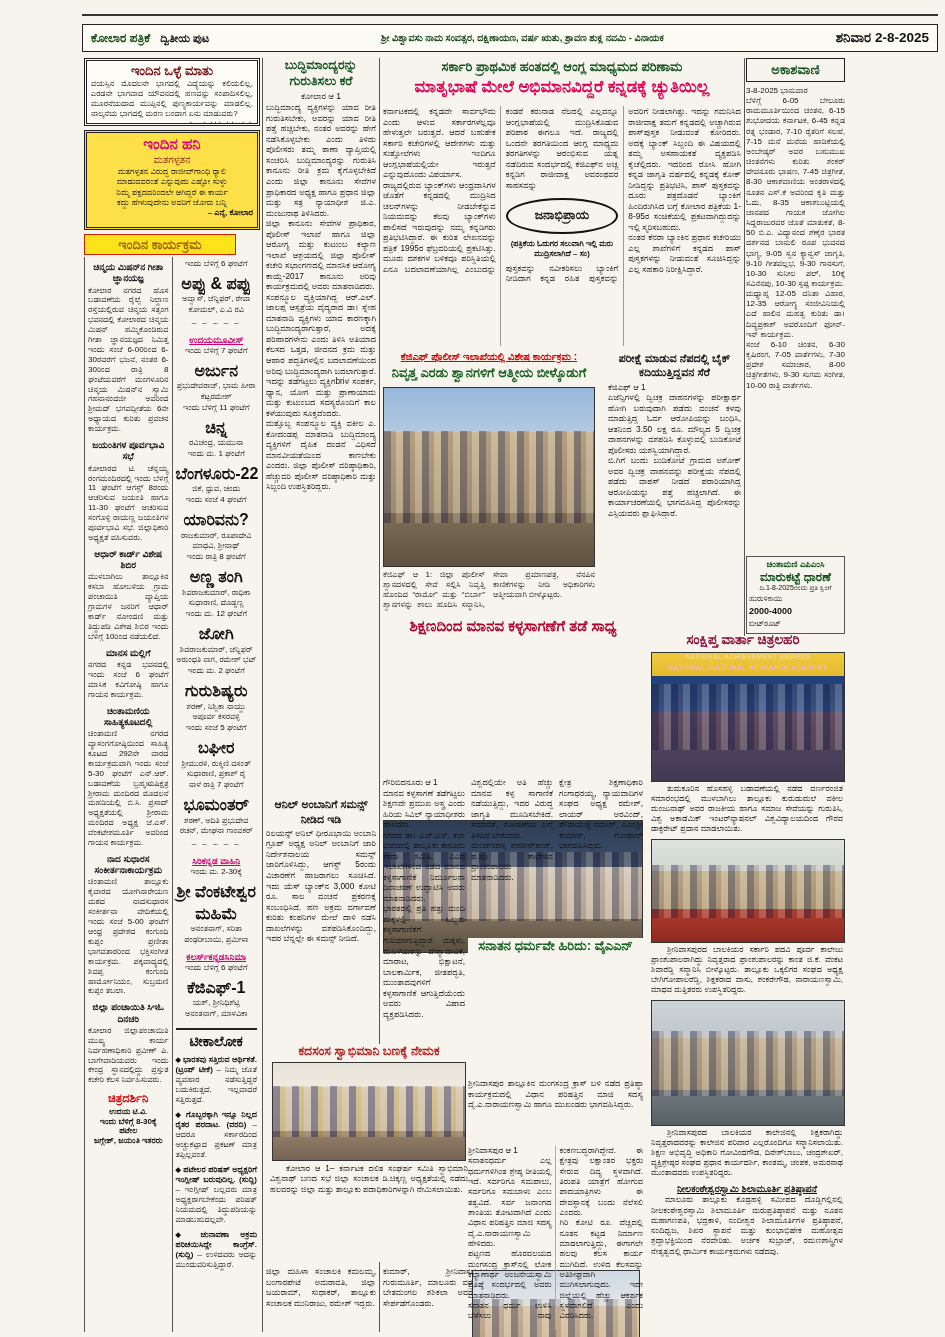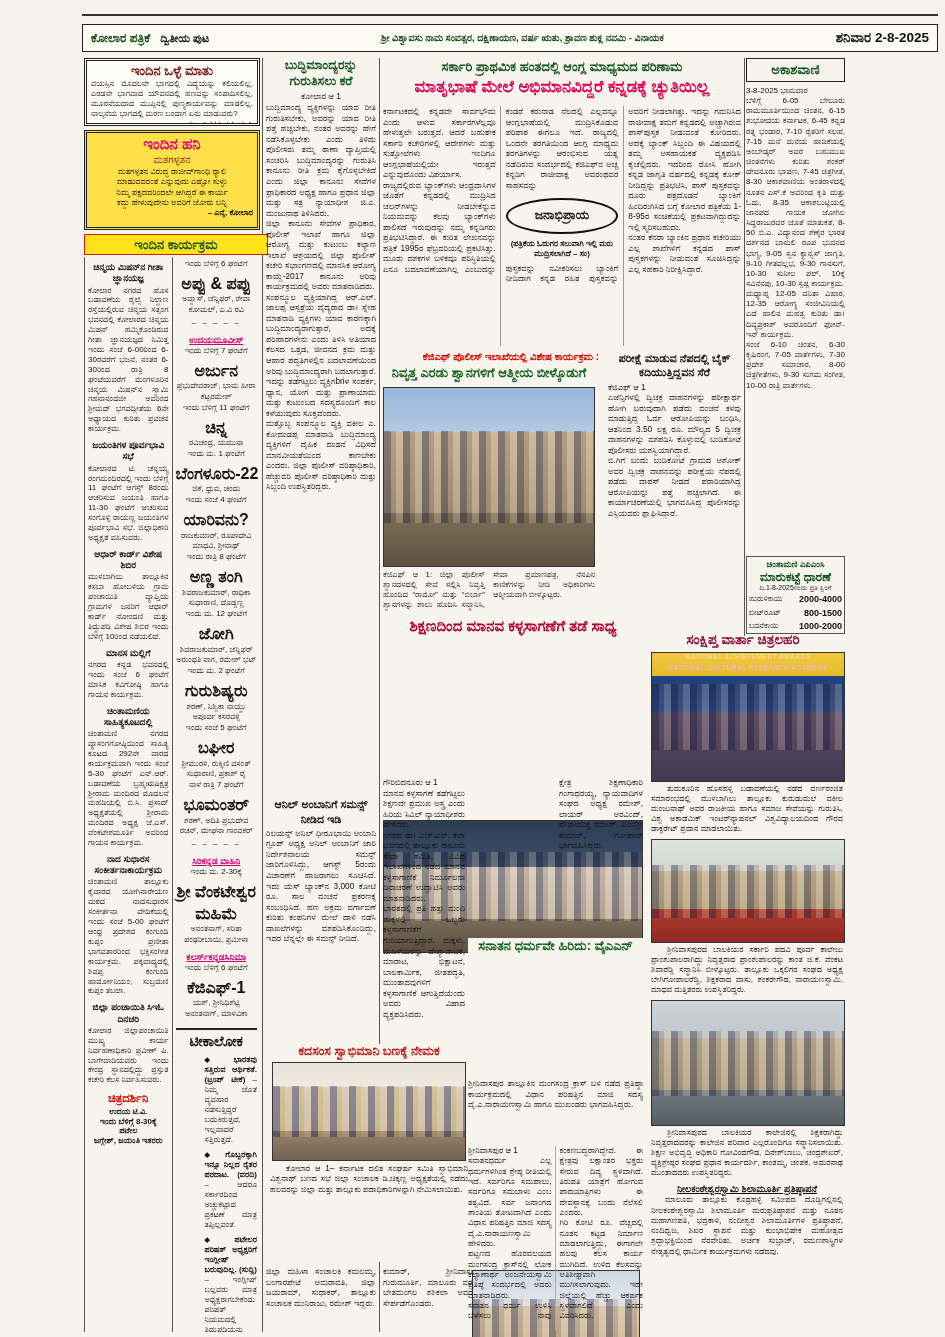--- a/index.html
+++ b/index.html
@@ -24,57 +24,57 @@
   .by{font-size:8px;font-weight:bold;text-align:right;}
   .dl{font-size:8.5px;text-align:center;}
   
   #goodword{left:84px;top:58px;width:176px;height:68px;border:3px double #222;padding:2px 4px;background:#fdfcf6;overflow:hidden;}
   .gw-t{color:#7a1111;font-weight:bold;font-size:13px;text-align:center;}
   #goodword .bt{font-size:8px;}
   #honey{left:84px;top:130px;width:176px;height:100px;border:3px double #222;padding:2px 4px;background:#fde047;overflow:hidden;}
   .hn-t{color:#e0007f;font-weight:bold;font-size:15px;text-align:center;}
   .hn-s{color:#7a1111;font-weight:normal;font-size:10px;text-align:center;margin:1px 0;}
   .hn-p{font-size:8.2px;text-align:center;white-space:pre-line;line-height:1.25;}
-  #proghead{left:84px;top:234px;width:184px;height:21px;background:#ffe31a;border:1px solid #cc2200;
-            color:#14532d;font-weight:bold;font-size:13px;text-align:center;line-height:19px;}
+  #proghead{left:84px;top:234px;width:152px;height:21px;background:#ffe31a;border:1px solid #cc2200;
+            color:#a16207;font-weight:bold;font-size:13px;text-align:center;line-height:19px;}
   #progcols{left:84px;top:257px;width:176px;height:1075px;display:flex;border-left:1px solid #555;overflow:hidden;}
   .pcol{width:50%;padding:2px 3px;box-sizing:border-box;overflow:hidden;}
   .pcol.first{border-right:1px solid #555;}
   .ev{margin-bottom:6px;}
   .eh{font-weight:bold;font-size:9px;text-align:center;line-height:1.25;margin:3px 0 1px;}
   .eb{font-size:8px;text-align:justify;line-height:1.24;white-space:pre-line;}
   .ev.red .eh{color:#d40000;font-size:11.5px;}
   .ev.red .eb{text-align:center;font-weight:bold;}
   .tvi{text-align:center;font-size:8px;line-height:1.35;}
   .tvi.movie{font-weight:bold;font-size:16px;margin-top:3px;}
   .tvi.channel{color:#cc0077;font-weight:bold;text-decoration:underline;font-size:9px;margin-top:5px;}
   .tvi.dash{letter-spacing:2px;margin:2px 0;}
   .tk-t{font-weight:bold;font-size:14px;text-align:center;border-top:2px solid #222;margin-top:8px;padding-top:3px;}
-  .tk-i{margin-top:5px;font-size:8px;text-align:justify;line-height:1.25;margin-left:29px;}
+  .tk-i{margin-top:5px;font-size:8px;text-align:justify;line-height:1.25;}
   .tk-q{font-weight:bold;}
   .tk-q::before{content:"\25C6  ";font-size:7px;}
   
   #colB{left:266px;top:58px;width:110px;height:986px;overflow:hidden;}
   .b-head{color:#14521f;font-weight:bold;font-size:12.5px;text-align:center;line-height:1.25;margin-bottom:2px;}
   #b-body{height:690px;}
   .b-sub{font-weight:bold;font-size:11px;text-align:center;line-height:1.3;margin:5px 0 2px;}
   #b-body2{height:200px;}
   #tailB{left:266px;top:1266px;width:110px;height:66px;}
   #tailC1{left:383px;top:1266px;width:104px;height:66px;}
   
   #lead-kick{left:383px;top:59px;width:358px;color:#14521f;font-weight:bold;font-size:13px;text-align:center;}
   #lead-head{left:383px;top:77px;width:358px;color:#e00055;font-weight:bold;font-size:16.5px;text-align:center;}
   #lead-cols{left:383px;top:106px;width:358px;height:240px;column-count:3;column-gap:10px;
              column-rule:1px solid #999;font-size:8.3px;text-align:justify;line-height:1.27;overflow:hidden;}
   #lead-cols p{margin:0;white-space:pre-line;}
   #stamp{width:104px;border:2px solid #111;border-radius:50%;margin:8px auto 5px;padding:8px 2px;
          text-align:center;font-weight:bold;font-size:12.5px;break-inside:avoid;background:#f6f4ec;}
   #lead-note{font-size:7.8px;font-weight:bold;text-align:center;margin-bottom:4px;break-inside:avoid;}
   
-  #dogs-kick{left:405px;top:351px;width:212px;color:#d40000;font-weight:bold;font-size:10px;text-align:center;}
+  #dogs-kick{left:383px;top:351px;width:212px;color:#d40000;font-weight:bold;font-size:10px;text-align:center;text-decoration:underline;}
   #dogs-head{left:383px;top:365px;width:212px;color:#14611f;font-weight:bold;font-size:13px;text-align:center;}
   #ph-police{left:383px;top:387px;width:212px;height:180px;}
   #dogs-more{left:383px;top:570px;width:212px;height:44px;column-count:2;column-gap:8px;
              font-size:8px;text-align:justify;line-height:1.25;overflow:hidden;}
   #bike{left:608px;top:351px;width:133px;height:262px;overflow:hidden;}
   .bike-h{font-weight:bold;font-size:11px;text-align:center;line-height:1.3;margin-bottom:2px;}
   
   #traf-head{left:383px;top:617px;width:260px;color:#b00030;font-weight:bold;font-size:15px;text-align:center;}
   #ph-lamp{left:383px;top:640px;width:260px;height:133px;}
   #traf-c1{left:383px;top:777px;width:82px;height:262px;}
@@ -102,21 +102,21 @@
   #ph-kada::before{content:"";position:absolute;left:0;right:0;top:24%;height:52%;
     background:repeating-linear-gradient(90deg,rgba(30,30,90,.4) 0 7px,rgba(200,170,60,.3) 7px 12px,rgba(220,205,185,.25) 12px 19px);}
   
   #akash-box{left:746px;top:58px;width:99px;height:24px;border:1px solid #222;color:#14521f;
              font-weight:bold;font-size:13px;text-align:center;line-height:22px;}
   #akash-body{left:746px;top:86px;width:99px;height:466px;font-size:8px;}
   #market{left:746px;top:556px;width:99px;height:78px;border:1px solid #555;padding:2px 2px;overflow:hidden;}
   .mk-org{color:#14521f;font-weight:bold;font-size:8.5px;text-align:center;}
   .mk-t{color:#14521f;font-weight:bold;font-size:12px;text-align:center;}
   .mk-n{font-size:7px;text-align:center;margin-bottom:1px;}
-  .mk-r{display:flex;justify-content:space-between;font-size:7.8px;line-height:1.5;}
+  .mk-r{display:flex;justify-content:space-between;font-size:7.8px;line-height:1.5;flex-direction:column;}
   .mk-r .p{font-weight:bold;font-size:9px;}
   
   #gallery{left:651px;top:632px;width:192px;}
   .gal-t{color:#8b0d3b;font-weight:bold;font-size:13.5px;text-align:center;white-space:nowrap;margin:0 0 4px -8px;}
   .gi{margin-bottom:5px;}
   .gi .ph{width:100%;}
   .g1 .ph{height:128px;background:linear-gradient(180deg,#f0c93f 0%,#e4bb2e 18%,#20407a 18%,#2c4f8e 46%,#5b4a6b 46%,#403a52 100%);}
   .g2 .ph{height:102px;background:linear-gradient(180deg,#dfe3e0 0%,#cfd6d2 30%,#c8b998 30%,#b7a582 68%,#b03a2e 68%,#8e2a20 100%);}
   .g3 .ph{height:124px;background:linear-gradient(180deg,#cdd4d8 0%,#bfc7cc 30%,#c3b79d 30%,#b0a184 72%,#6f7a80 72%,#565f64 100%);}
   .bn{position:absolute;left:0;right:0;text-align:center;font-size:6.5px;font-weight:bold;color:#f0d98c;letter-spacing:.5px;}
@@ -354,20 +354,22 @@
 ಏಜೆನ್ಸಿಗಳಲ್ಲಿ ದ್ವಿಚಕ್ರ ವಾಹನಗಳನ್ನು ಪರೀಕ್ಷಾರ್ಥ ಹೋಗಿ ಬರುವುದಾಗಿ ಪಡೆದು ವಂಚನೆ ಕಳವು ಮಾಡುತ್ತಿದ್ದ ಓರ್ವ ಆರೋಪಿಯನ್ನು ಬಂಧಿಸಿ, ಆತನಿಂದ 3.50 ಲಕ್ಷ ರೂ. ಮೌಲ್ಯದ 5 ದ್ವಿಚಕ್ರ ವಾಹನಗಳನ್ನು ವಶಪಡಿಸಿ ಕೊಳ್ಳುವಲ್ಲಿ ಬುಡಿಕೋಟೆ ಪೊಲೀಸರು ಯಶಸ್ವಿಯಾಗಿದ್ದಾರೆ.
 ಬಿ.ಗಿಗೆ ಬಂದು ಬುಡಿಕೋಟೆ ಗ್ರಾಮದ ಅಶೋಕ್ ಅವರ ದ್ವಿಚಕ್ರ ವಾಹನವನ್ನು ಪರೀಕ್ಷೆಯ ನೆಪದಲ್ಲಿ ಪಡೆದು ವಾಪಸ್ ನೀಡದೆ ಪರಾರಿಯಾಗಿದ್ದ ಆರೋಪಿಯನ್ನು ಪತ್ತೆ ಹಚ್ಚಲಾಗಿದೆ. ಈ ಕಾರ್ಯಾಚರಣೆಯಲ್ಲಿ ಭಾಗವಹಿಸಿದ್ದ ಪೊಲೀಸರನ್ನು ಎಸ್ಪಿಯವರು ಶ್ಲಾಘಿಸಿದ್ದಾರೆ.</div>
   </div>
 
   <div class="abs" id="traf-head">ಶಿಕ್ಷಣದಿಂದ ಮಾನವ ಕಳ್ಳಸಾಗಣೆಗೆ ತಡೆ ಸಾಧ್ಯ</div>
   <div class="abs ph" id="ph-lamp"></div>
   <div class="abs bt" id="traf-c1">ಗೌರಿಬಿದನೂರು ಆ 1
 ಮಾನವ ಕಳ್ಳಸಾಗಣೆ ತಡೆಗಟ್ಟಲು ಶಿಕ್ಷಣವೇ ಪ್ರಮುಖ ಅಸ್ತ್ರ ಎಂದು ಹಿರಿಯ ಸಿವಿಲ್ ನ್ಯಾಯಾಧೀಶರು ಹೇಳಿದರು.
 ನಗರದ ಡಾ। ಎಚ್.ಎನ್. ಕಲಾ ಭವನದಲ್ಲಿ ತಾಲ್ಲೂಕು ಕಾನೂನು ಸೇವಾ ಸಮಿತಿ, ವಿವಿಧ ಇಲಾಖೆಗಳಿಂದ ನಡೆದ ಮಾನವ ಕಳ್ಳಸಾಗಾಣಿಕೆ ನಿರ್ಮೂಲನಾ ದಿನಾಚರಣೆ ಉದ್ಘಾಟಿಸಿ ಅವರು ಮಾತನಾಡಿದರು.
 ಭಾರತದಲ್ಲಿ ಪ್ರತಿ ಹತ್ತು ಮಂದಿ ಮಕ್ಕಳಲ್ಲಿ ಒಬ್ಬರು ಕಳ್ಳಸಾಗಾಣಿಕೆಗೆ ಗುರಿಯಾಗುತ್ತಿದ್ದಾರೆ. ಮಕ್ಕಳು, ಮಹಿಳೆಯರನ್ನು ವೇಶ್ಯಾವಾಟಿಕೆ, ಮಾರಾಟ, ಭಿಕ್ಷಾಟನೆ, ಬಾಲಕಾರ್ಮಿಕ, ಜೀತಪದ್ಧತಿ, ಮುಂತಾದವುಗಳಿಗೆ ಕಳ್ಳಸಾಗಾಣಿಕೆ ಆಗುತ್ತಿದೆಯೆಂದು ಅವರು ವಿಷಾದ ವ್ಯಕ್ತಪಡಿಸಿದರು.</div>
+  <div class="abs bt" id="traf-c2">ವಿಶ್ವದಲ್ಲಿಯೇ ಅತಿ ಹೆಚ್ಚು ಮಾನವ ಕಳ್ಳ ಸಾಗಾಣಿಕೆ ನಡೆಯುತ್ತಿದ್ದು, ಇದರ ವಿರುದ್ಧ ಜಾಗೃತಿ ಮೂಡಿಸಬೇಕಿದೆ. ಸಮಾನತೆ, ಶೋಷಣೆಯ ಬಗ್ಗೆ ತಿಳಿದಿರ ಬೇಕೆಂದರು.
+ಮಂಚೇನಹಳ್ಳಿ ಶಹರೀನ್‌ತಾಜ್, ಪ.ಪೂ ಕಾಲೇಜಿನ ಪ್ರಾಂಶುಪಾಲರು ಮಾತನಾಡಿದರು.</div>
   <div class="abs bt" id="traf-c3">ಕ್ಷೇತ್ರ ಶಿಕ್ಷಣಾಧಿಕಾರಿ ಗಂಗಾಧರಯ್ಯ, ನ್ಯಾಯವಾದಿಗಳ ಸಂಘದ ಅಧ್ಯಕ್ಷ ರಮೇಶ್, ಲಾಯರ್ ಅರವಿಂದ್, ಪೌರಾಯುಕ್ತ ರಮೇಶ್, ಪಿಎಂಶ್ರೀ ಕುಮಾರ್, ಗೋಪಾಲ್ ಭಾಗವಹಿಸಿದ್ದರು.</div>
 
   <div class="abs" id="san-head">ಸನಾತನ ಧರ್ಮವೇ ಹಿರಿದು: ವೈಎಎನ್</div>
   <div class="abs ph" id="ph-san"></div>
   <div class="abs bt" id="san-cap">ಶ್ರೀನಿವಾಸಪುರ ತಾಲ್ಲೂಕಿನ ಮಂಗಸಂದ್ರ ಕ್ರಾಸ್ ಬಳಿ ನಡೆದ ಪ್ರತಿಷ್ಠಾ ಕಾರ್ಯಕ್ರಮದಲ್ಲಿ ವಿಧಾನ ಪರಿಷತ್ತಿನ ಮಾಜಿ ಸದಸ್ಯ ವೈ.ಎ.ನಾರಾಯಣಸ್ವಾಮಿ ಹಾಗೂ ಮುಖಂಡರು ಭಾಗವಹಿಸಿದ್ದರು.</div>
   <div class="abs" id="san-cols">ಶ್ರೀನಿವಾಸಪುರ ಆ 1
 ಸನಾತನಧರ್ಮ ಎಲ್ಲ ಧರ್ಮಗಳಿಗಿಂತ ಶ್ರೇಷ್ಠ ರೀತಿಯಲ್ಲಿ ಇದೆ. ಸರ್ವರಿಗೂ ಸಮಪಾಲು, ಸರ್ವರಿಗೂ ಸಮಬಾಳು ಎಂಬ ತತ್ವವಿದೆ. ಸರ್ವ ಜನಾಂಗದ ಶಾಂತಿಯ ತೋಟವಾಗಿದೆ ಎಂದು ವಿಧಾನ ಪರಿಷತ್ತಿನ ಮಾಜಿ ಸದಸ್ಯ ವೈ.ಎ.ನಾರಾಯಣಸ್ವಾಮಿ ಹೇಳಿದರು.
 ಪಟ್ಟಣದ ಹೊರವಲಯದ ಮಂಗಸಂದ್ರ ಕ್ರಾಸ್‌ನಲ್ಲಿ ಲೋಕ ಕಲ್ಯಾಣಾರ್ಥ ಅಂಜನೇಯಸ್ವಾಮಿ ಪ್ರತಿಷ್ಠೆ ಸಂದರ್ಭದಲ್ಲಿ ಅವರು ಮಾತನಾಡಿದರು.
 ಸನಾತನ ಧರ್ಮ ಉಳಿಸಿ ಬೆಳೆಸಲು ನಾವು ಕಂಕಣಬದ್ಧರಾಗಿದ್ದೇವೆ. ಈ ಕ್ಷೇತ್ರವು ಲಕ್ಷಾಂತರ ಭಕ್ತರು ಸೇರುವ ದಿವ್ಯ ಸ್ಥಳವಾಗಿದೆ. ತಿರುಪತಿ ಯಾತ್ರೆಗೆ ಹೋಗುವ ಪಾದಯಾತ್ರಿಗಳು ಈ ದೇವಸ್ಥಾನಕ್ಕೆ ಬಂದು ನೆಲೆಸಲಿ ಎಂದರು.
 ಗಿರಿ ಕೋಟಿ ರೂ. ವೆಚ್ಚದಲ್ಲಿ ನೂತನ ಕಟ್ಟಡ ನಿರ್ಮಾಣ ಮಾಡಲಾಗುತ್ತಿದ್ದು, ಈಗಾಗಲೇ ಹಲವು ಕೆಲಸ ಕಾರ್ಯ ಮುಗಿದಿದೆ. ಉಳಿದ ಕೆಲಸವನ್ನು ಅತಿಶೀಘ್ರವಾಗಿ ಮುಗಿಸಲಾಗುವುದು. ಇದೇ ಜಿಲ್ಲೆಯಲ್ಲಿ ಹೆಚ್ಚು ಆಕರ್ಷಕ ಸ್ಥಳವಾಗಲಿದೆ ಎಂದು ವಿವರಿಸಿದರು.</div>

